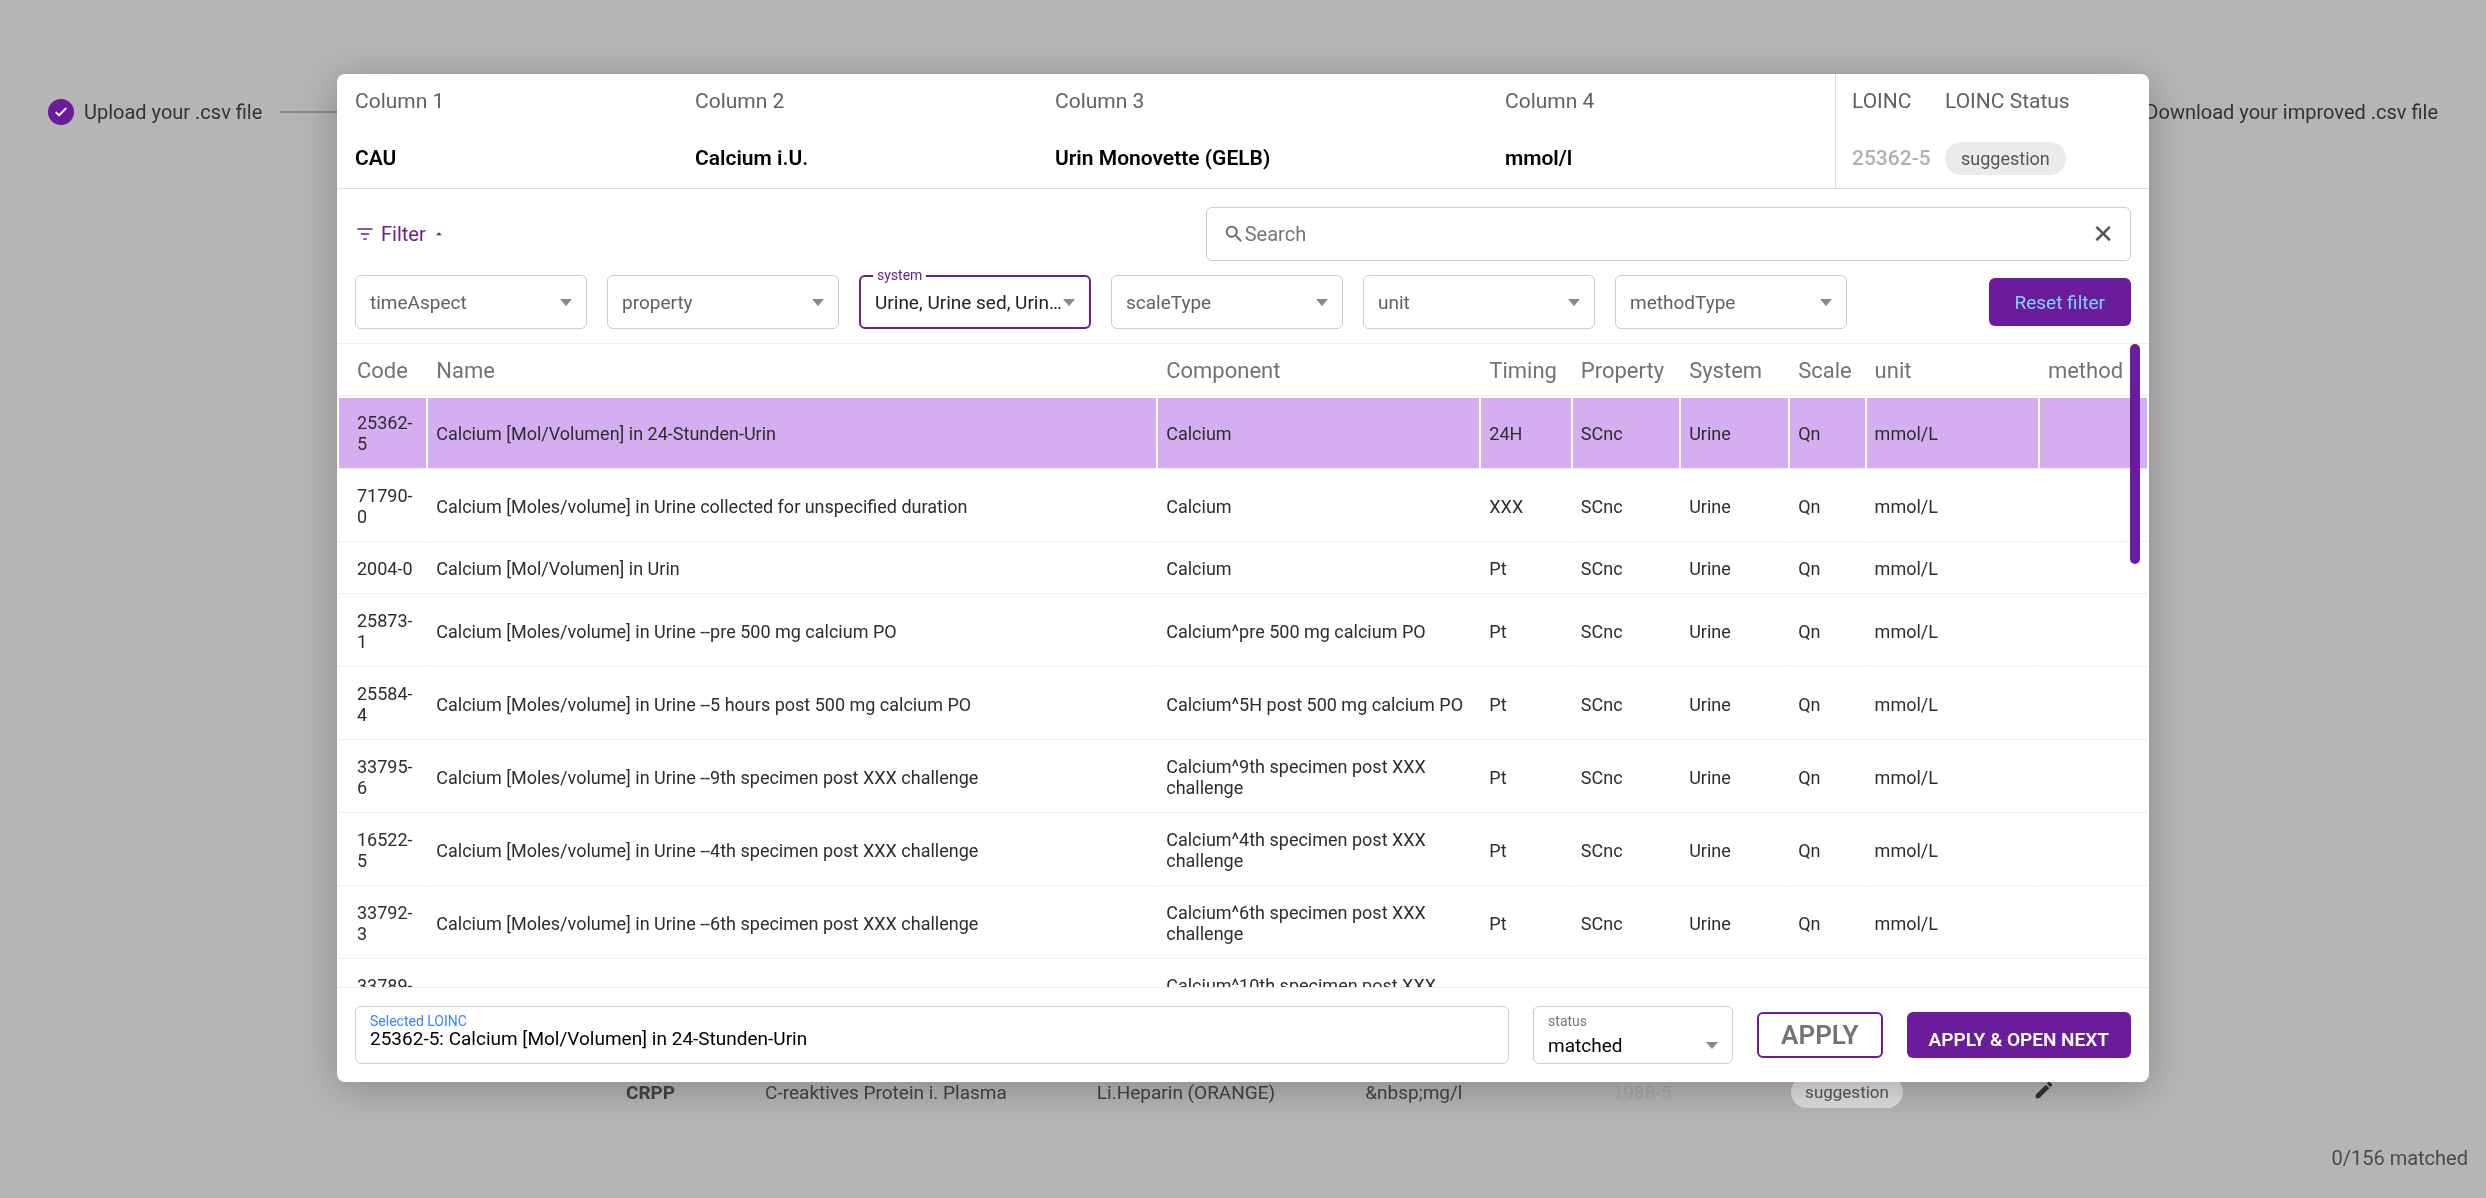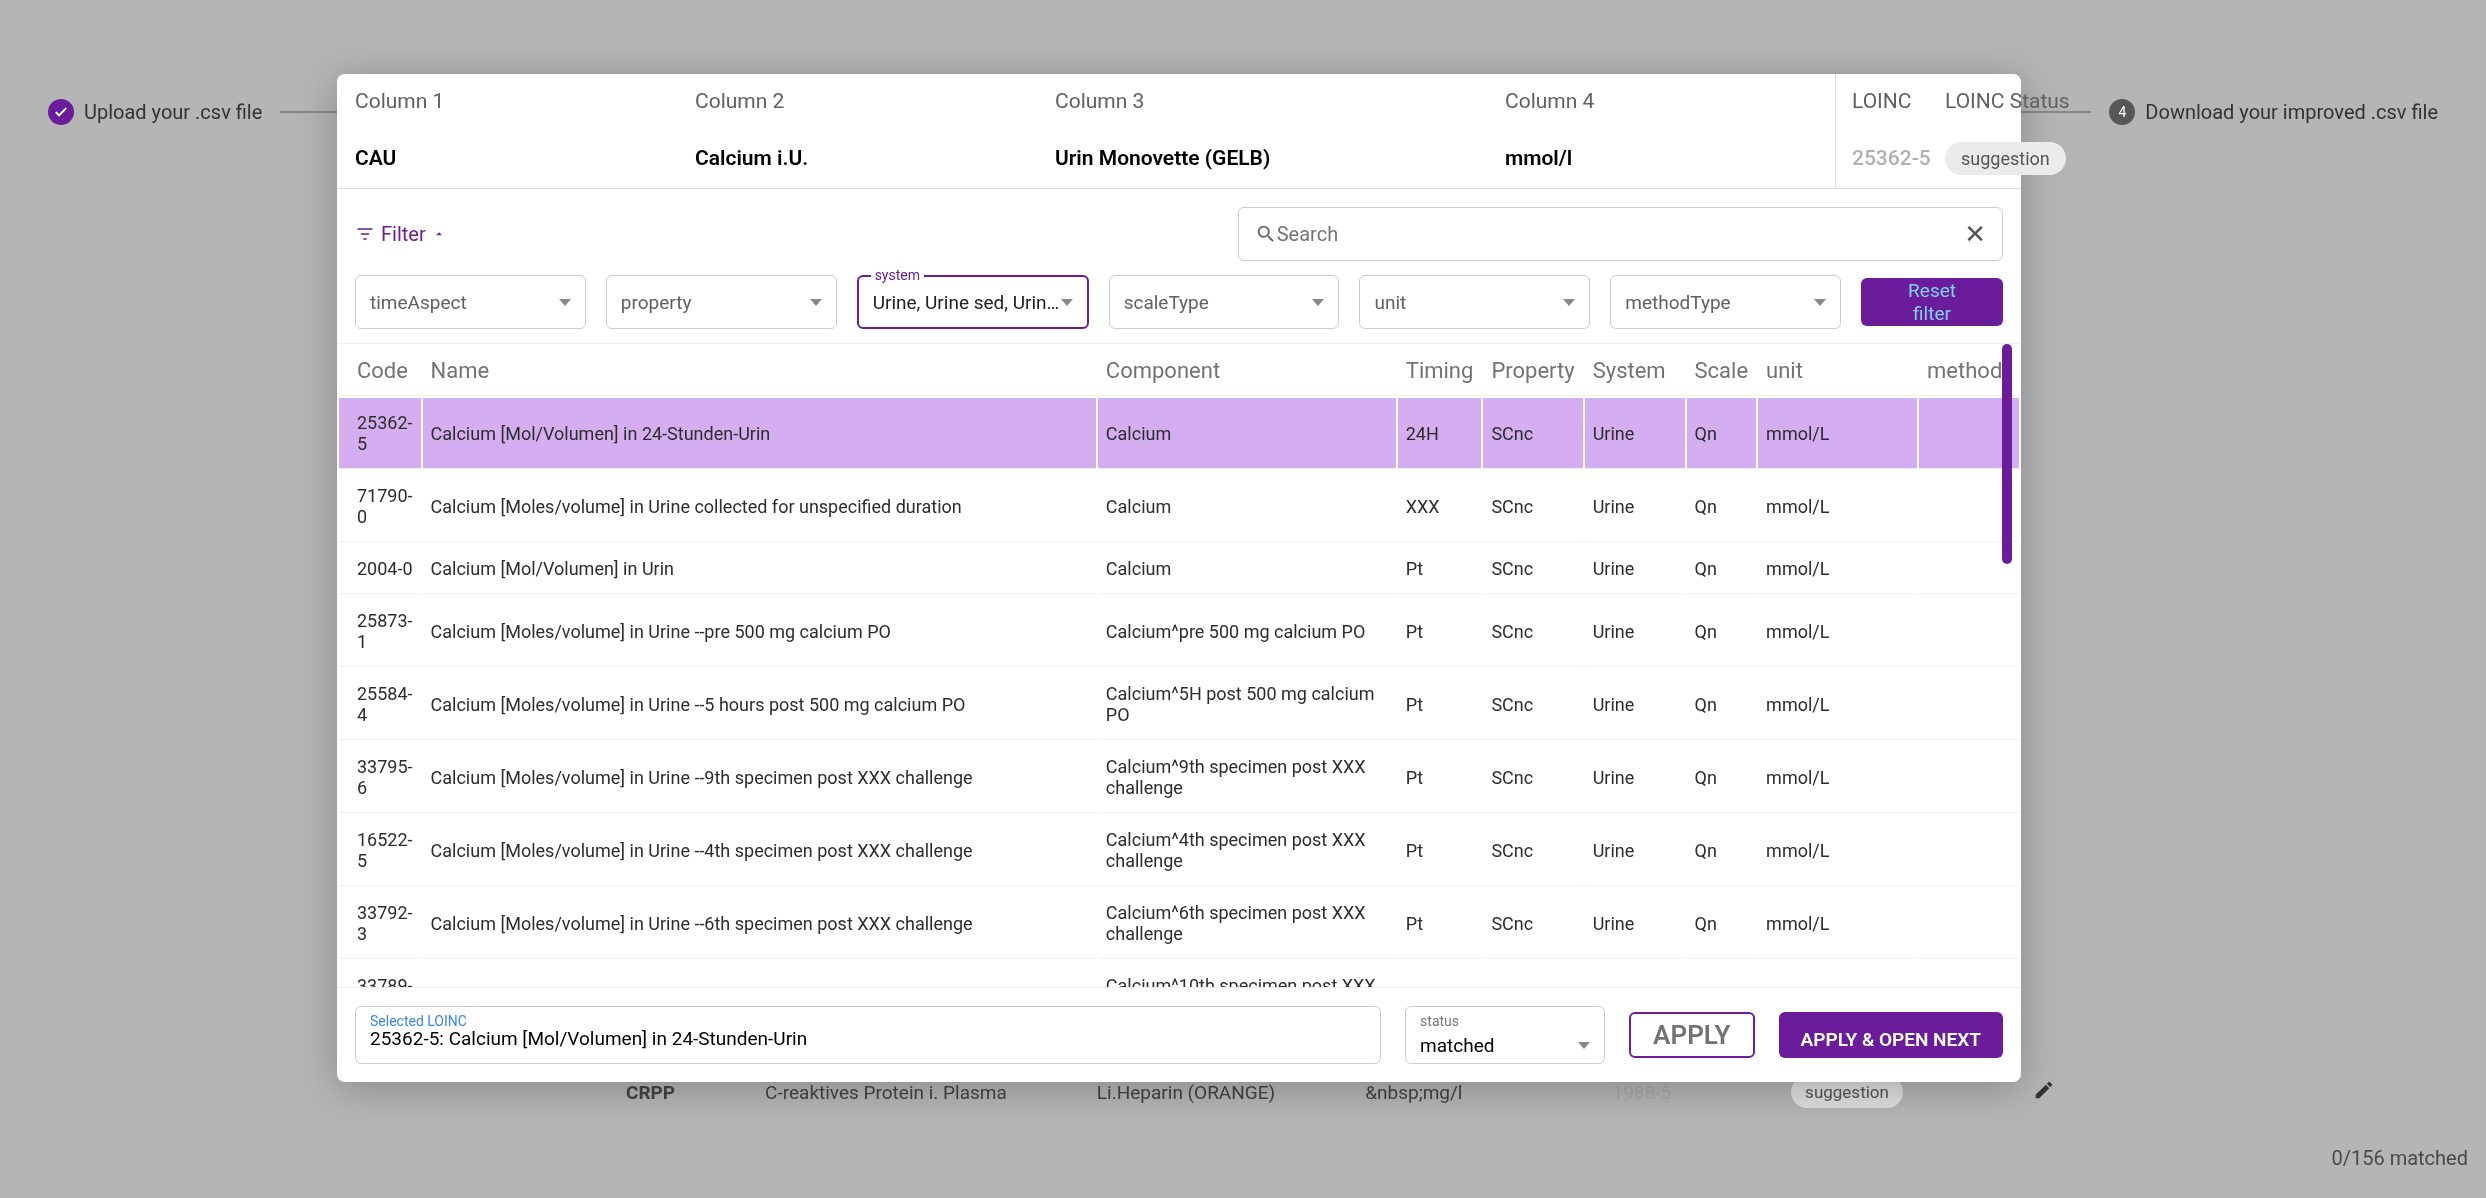--- a/index.html
+++ b/index.html
@@ -20,31 +20,31 @@
 .confirm-btn { background: #6a1c9a; color: #fff; border: none; padding: 14px 22px; font-size: 20px; border-radius: 6px; cursor: pointer; }
 
 
 .bg-row { position: absolute; left: 610px; top: 1076px; display: flex; align-items: center; gap: 90px; font-size: 19px; color: #444; }
 .bg-row .code { font-weight: 700; margin-left: 16px; }
 .bg-loinc { color: #a8a8a8; margin-left: 60px; }
 .bg-sugg { background: #dedede; border-radius: 20px; padding: 6px 14px; font-size: 17px; color: #555; margin-left: 30px; }
 .bg-pencil { margin-left: 40px; }
 
 
-.modal { position: absolute; left: 337px; top: 74px; width: 1684px; height: 1008px; background: #fff; border-radius: 8px; box-shadow: 0 6px 40px rgba(0,0,0,0.25); display: flex; flex-direction: column; }
+.modal { position: absolute; left: 337px; top: 74px; width: 1812px; height: 1008px; background: #fff; border-radius: 8px; box-shadow: 0 6px 40px rgba(0,0,0,0.25); display: flex; flex-direction: column; }
 
 .hdr { border-bottom: 1px solid #ddd; padding: 0 18px; }
 .hdr-row { display: grid; grid-template-columns: 340px 360px 450px 330px 110px 160px; align-items: center; }
 .hdr-row.labels { height: 54px; font-size: 21px; color: #616161; }
 .hdr-row.values { height: 60px; font-size: 21px; color: #000; font-weight: 600; }
 .loinc-val { color: #b0b0b0; font-weight: 500; }
 .sugg-chip { background: #ebebeb; border-radius: 20px; padding: 6px 16px; font-size: 18px; color: #555; width: fit-content; font-weight: 400; }
 .vr { border-left: 1px solid #ddd; height: 100%; display: flex; align-items: center; padding-left: 16px; }
 
-.filter-area { padding: 18px 18px 14px 18px; display: flex; align-items: center; gap: 32px; }
+.filter-area { padding: 18px 18px 14px 18px; display: flex; align-items: center; gap: 0; }
 .filter-toggle { display: inline-flex; align-items: center; gap: 6px; color: #6a1c9a; font-size: 20px; cursor: pointer; }
 .filter-toggle svg { fill: #6a1c9a; }
 .search-wrap { flex: 1; }
 .search-box { margin-left: 760px; border: 1px solid #ccc; border-radius: 6px; height: 54px; display: flex; align-items: center; padding: 0 16px; }
 .search-box input { flex: 1; border: none; outline: none; font-size: 20px; }
 .search-box svg { width: 22px; height: 22px; }
 .clear-x { cursor: pointer; font-size: 26px; color: #555; }
 
 .filters-row { padding: 0 18px 14px 18px; display: flex; align-items: center; gap: 20px; }
 .filt { border: 1px solid #ccc; border-radius: 6px; height: 54px; width: 232px; display: flex; align-items: center; justify-content: space-between; padding: 0 14px; font-size: 19px; color: #616161; cursor: pointer; position: relative; }

